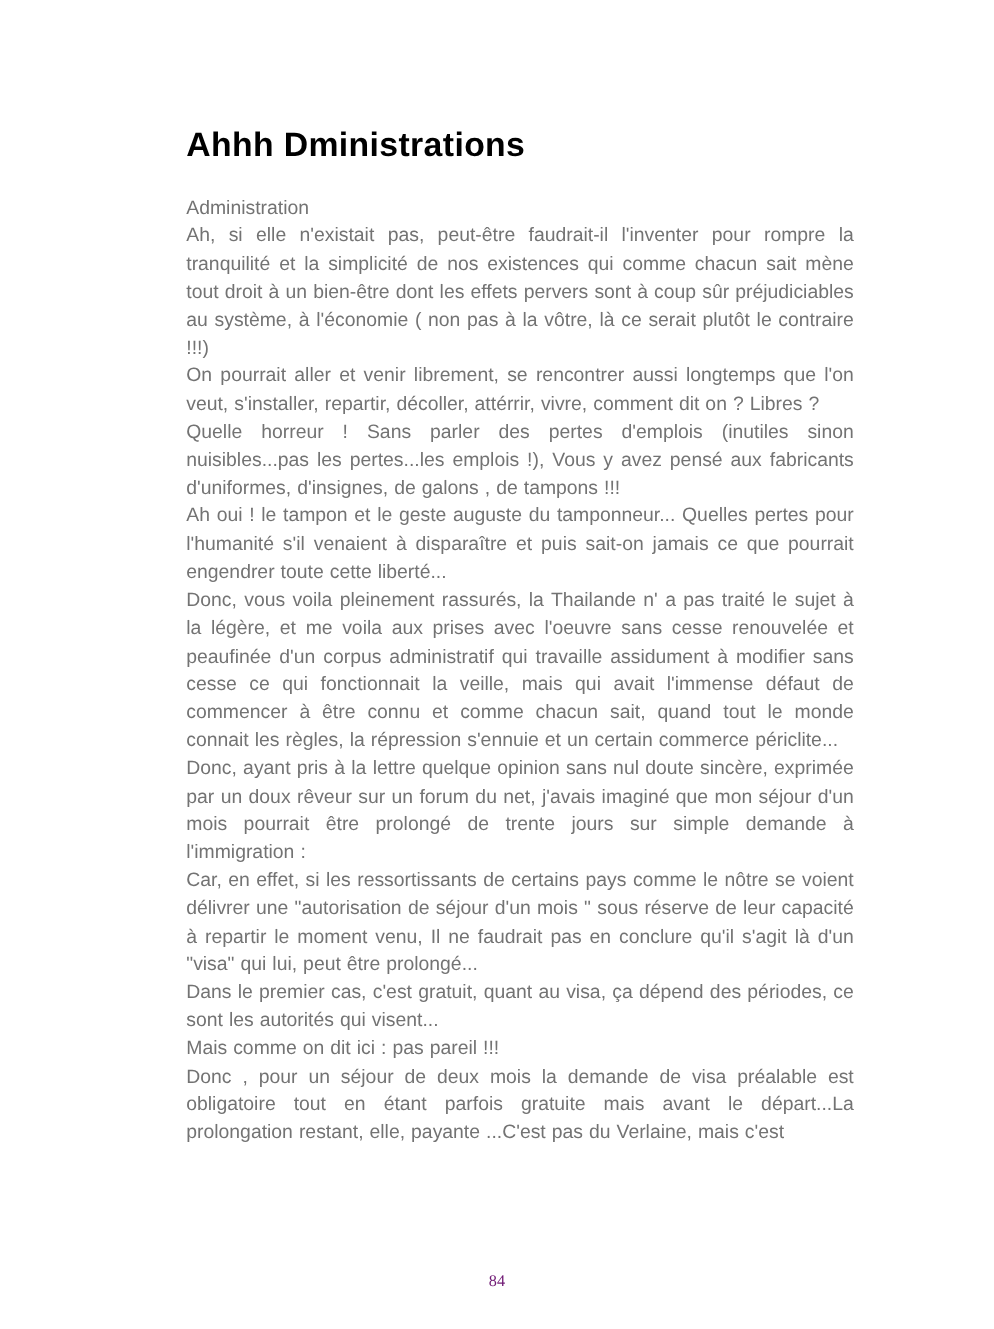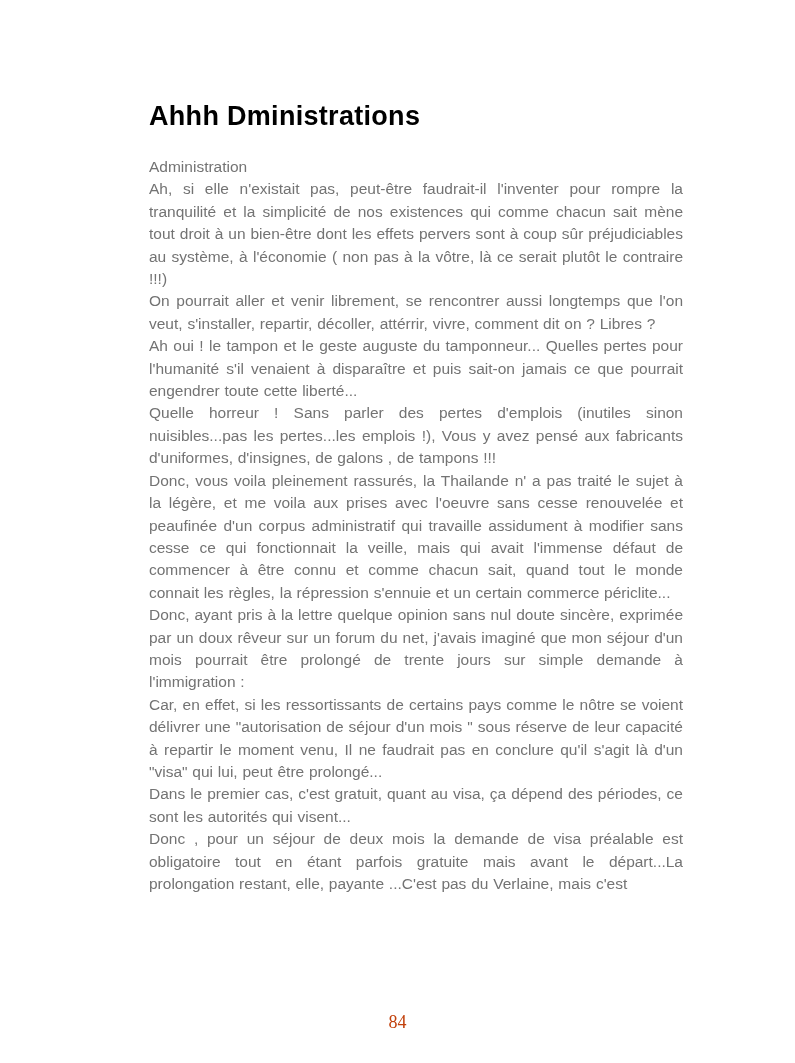--- a/index.html
+++ b/index.html
@@ -39,37 +39,38 @@
     word-spacing: 0.5px;
     color: #737373;
   }
   .page-number {
     position: absolute;
     left: 0;
     right: 0;
     bottom: 30px;
     text-align: center;
     font-family: "Liberation Serif", serif;
-    font-size: 18px;
-    color: #c2410c;
+    font-size: 13px;
+    color: #701a75;
   }
 </style>
 </head>
 <body>
 
 <div class="page">
   <div class="content">
     <h1 class="doc-title">Ahhh Dministrations</h1>
     <div class="body-text">
       <p>Administration</p>
       <p>Ah, si elle n'existait pas, peut-être faudrait-il l'inventer pour rompre la tranquilité et la simplicité de nos existences qui comme chacun sait mène tout droit à un bien-être dont les effets pervers sont à coup sûr préjudiciables au système, à l'économie ( non pas à la vôtre, là ce serait plutôt le contraire !!!)</p>
       <p>On pourrait aller et venir librement, se rencontrer aussi longtemps que l'on veut, s'installer, repartir, décoller, attérrir, vivre, comment dit on ? Libres ?</p>
+      <p>Quelle horreur ! Sans parler des pertes d'emplois (inutiles sinon nuisibles...pas les pertes...les emplois !), Vous y avez pensé aux fabricants d'uniformes, d'insignes, de galons , de tampons !!!</p>
       <p>Ah oui ! le tampon et le geste auguste du tamponneur... Quelles pertes pour l'humanité s'il venaient à disparaître et puis sait-on jamais ce que pourrait engendrer toute cette liberté...</p>
-      <p>Quelle horreur ! Sans parler des pertes d'emplois (inutiles sinon nuisibles...pas les pertes...les emplois !), Vous y avez pensé aux fabricants d'uniformes, d'insignes, de galons , de tampons !!!</p>
       <p>Donc, vous voila pleinement rassurés, la Thailande n' a pas traité le sujet à la légère, et me voila aux prises avec l'oeuvre sans cesse renouvelée et peaufinée d'un corpus administratif qui travaille assidument à modifier sans cesse ce qui fonctionnait la veille,  mais qui avait l'immense défaut de commencer à être connu et comme chacun sait, quand tout le monde connait les règles, la répression s'ennuie et un certain commerce périclite...</p>
       <p>Donc, ayant pris à la lettre quelque opinion sans nul doute sincère, exprimée par un doux rêveur sur un forum du net, j'avais imaginé que mon séjour d'un mois pourrait être prolongé de trente jours sur simple demande à l'immigration :</p>
       <p>Car, en effet, si les ressortissants de certains pays comme le nôtre se voient délivrer une "autorisation de séjour d'un mois " sous réserve de leur capacité à repartir le moment venu, Il ne faudrait pas en conclure qu'il s'agit là d'un "visa" qui lui, peut être prolongé...</p>
       <p>Dans le premier cas, c'est gratuit, quant au visa, ça dépend des périodes, ce sont les autorités qui visent...</p>
+      <p>Mais comme on dit ici : pas pareil !!!</p>
       <p>Donc , pour un séjour de deux mois la demande de visa préalable est obligatoire tout en étant parfois gratuite mais avant le départ...La prolongation restant, elle, payante  ...C'est pas du Verlaine, mais c'est</p>
     </div>
   </div>
   <div class="page-number">84</div>
 </div>
 
 </body></html>

